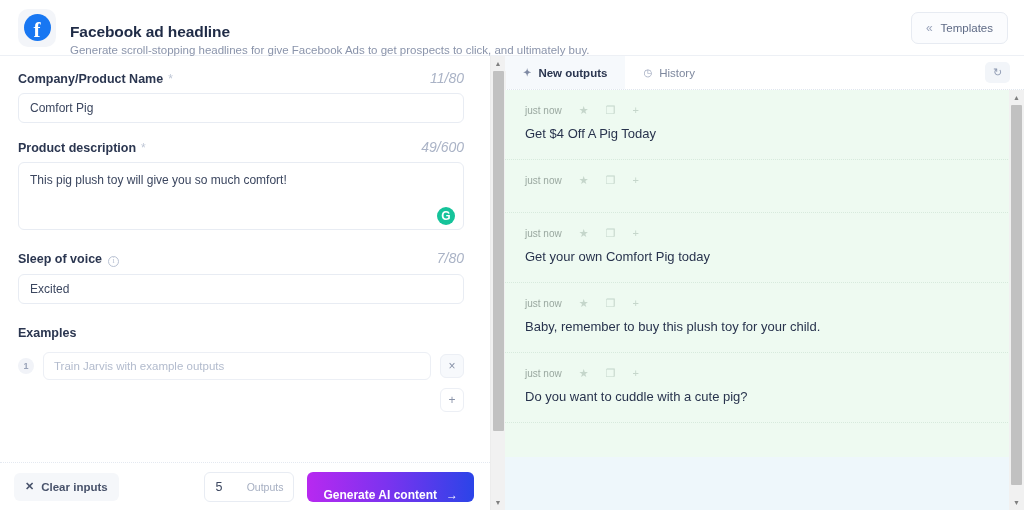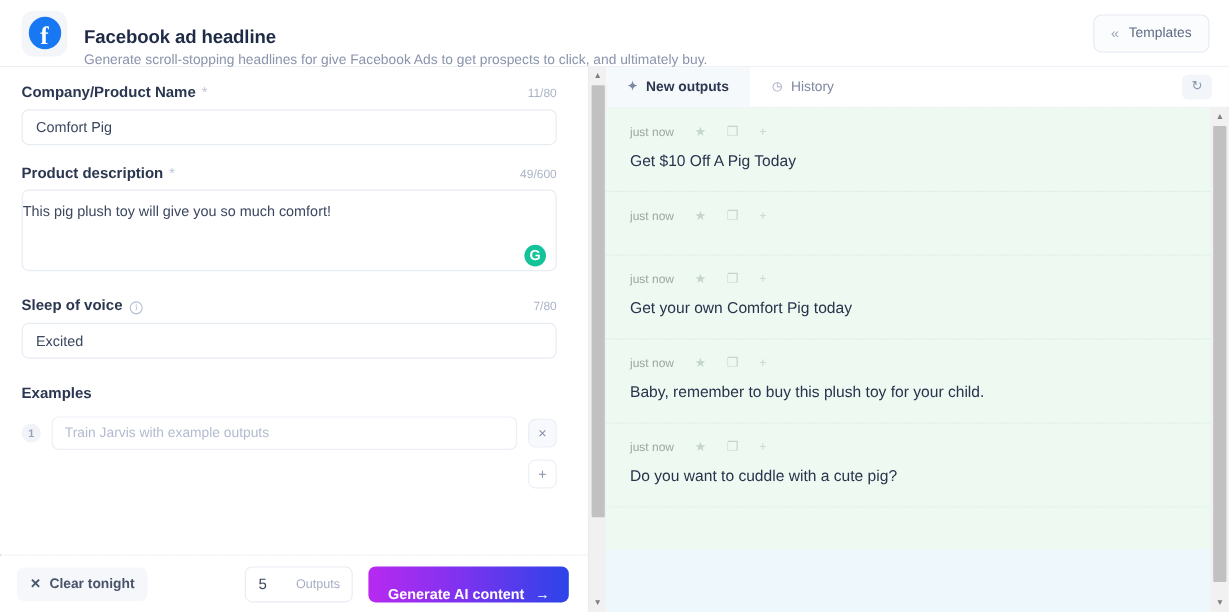--- a/index.html
+++ b/index.html
@@ -61,31 +61,31 @@
   .field { margin-bottom: 16px; }
   .field-head { display: flex; align-items: baseline; margin-bottom: 7px; }
   .field-label { font-size: 12.5px; font-weight: bold; color: #2b3650; }
   .req-star { color: #bfc7d6; font-size: 12px; margin-left: 5px; }
   .info-icon {
     display: inline-flex; align-items: center; justify-content: center;
     width: 11px; height: 11px; border: 1px solid #b9c2d3; border-radius: 50%;
     font-size: 8px; color: #b9c2d3; margin-left: 6px; line-height: 1;
     font-family: "Liberation Serif", serif; cursor: pointer;
   }
-  .counter { margin-left: auto; font-size: 10px; color: #aab3c6; }
+  .counter { margin-left: auto; font-size: 14px; color: #aab3c6; font-style: italic; }
   .txt-input {
     width: 100%; height: 30px;
     border: 1px solid #e8ecf3; border-radius: 6px;
     padding: 0 11px; font-size: 12px; color: #3b465f;
     font-family: "Liberation Sans", sans-serif; background: #fff; outline: none;
   }
   .txt-area {
     width: 100%; height: 68px; resize: none;
     border: 1px solid #e8ecf3; border-radius: 6px;
-    padding: 9px 0; font-size: 12px; color: #3b465f;
+    padding: 9px 11px; font-size: 12px; color: #3b465f;
     font-family: "Liberation Sans", sans-serif; background: #fff; outline: none;
     line-height: 1.45;
   }
   .area-wrap { position: relative; }
   .grammarly {
     position: absolute; right: 9px; bottom: 9px;
     width: 18px; height: 18px; border-radius: 50%;
     background: #15c39a; display: flex; align-items: center; justify-content: center;
     color: #fff; font-size: 12px; font-weight: bold; cursor: pointer;
     font-family: "Liberation Sans", sans-serif;
@@ -263,21 +263,21 @@
           <div class="sq-btn">×</div>
         </div>
         <div class="add-row">
           <div class="sq-btn add">+</div>
         </div>
       </div>
 
       <div class="action-bar">
         <button class="clear-btn">
           <span class="x-glyph">✕</span>
-          <span>Clear tonight</span>
+          <span>Clear inputs</span>
         </button>
         <div class="bar-right">
           <div class="outputs-box">
             <span class="outputs-val">5</span>
             <span class="outputs-lbl">Outputs</span>
           </div>
           <button class="gen-btn">
             <span>Generate AI content</span>
             <span class="arrow-glyph">→</span>
           </button>
@@ -309,21 +309,21 @@
       <div class="outputs-area">
         <div class="outputs-list">
 
           <div class="out-card">
             <div class="out-meta">
               <span class="out-time">just now</span>
               <span class="meta-icon">★</span>
               <span class="meta-icon">❐</span>
               <span class="meta-icon">+</span>
             </div>
-            <div class="out-text">Get $10 Off A Pig Today</div>
+            <div class="out-text">Get $4 Off A Pig Today</div>
           </div>
 
           <div class="out-card">
             <div class="out-meta">
               <span class="out-time">just now</span>
               <span class="meta-icon">★</span>
               <span class="meta-icon">❐</span>
               <span class="meta-icon">+</span>
             </div>
           </div>

